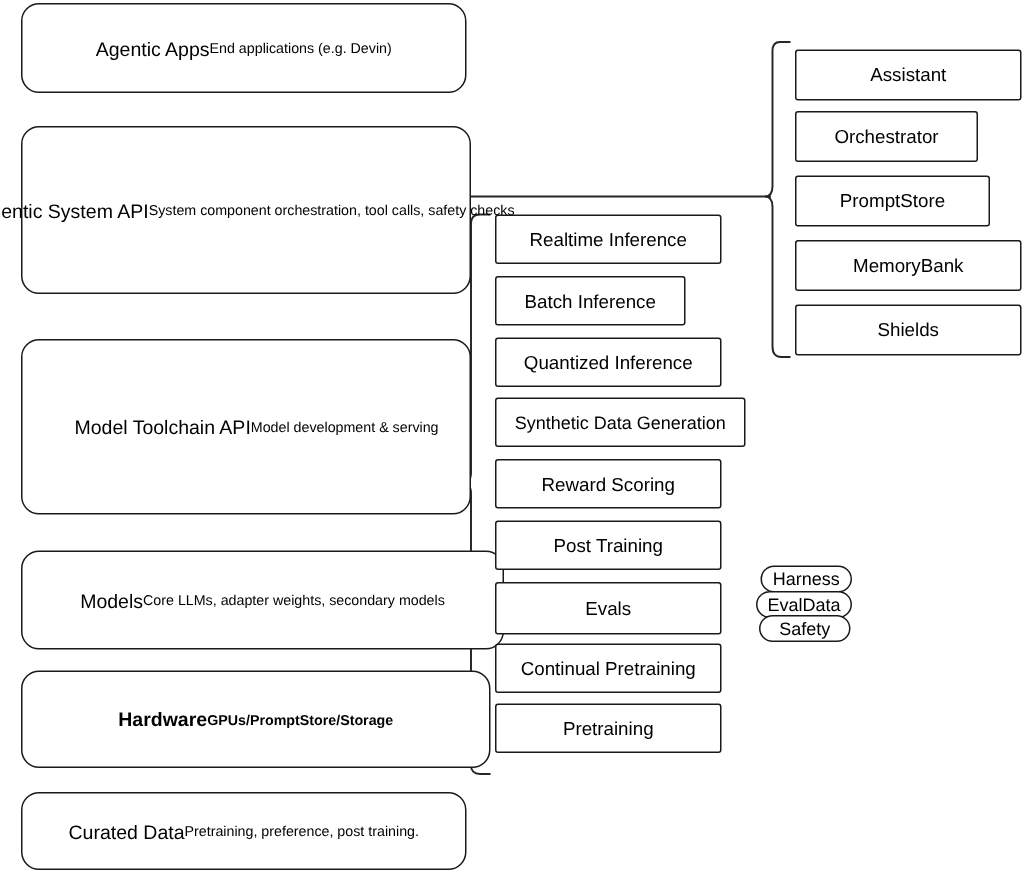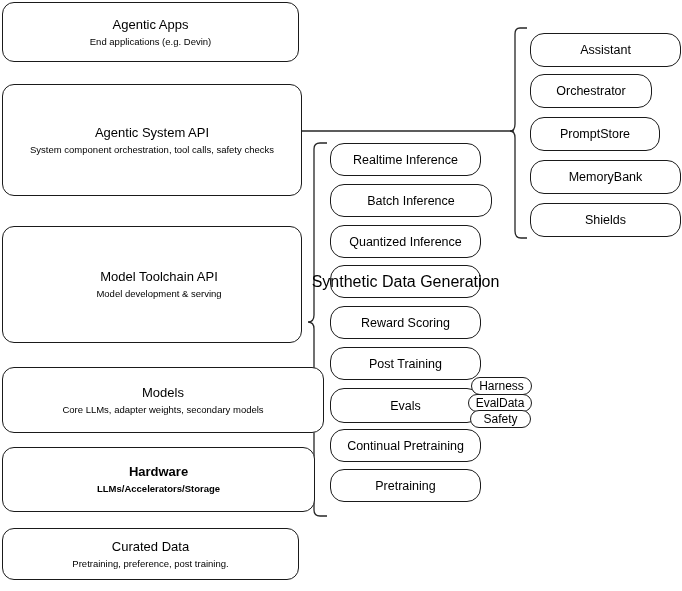--- a/index.html
+++ b/index.html
@@ -21,25 +21,26 @@
   }
 
   
   .layer-card {
     position: absolute;
     box-sizing: border-box;
     background: #ffffff;
     border: 1.2px solid #1a1a1a;
     border-radius: 12px;
     display: flex;
-    flex-direction: column;
+    flex-direction: row;
     align-items: center;
     justify-content: center;
     text-align: center;
     padding: 4px 10px;
+    margin-left: 12px;
   }
   .layer-title {
     font-size: 13px;
     line-height: 17px;
     color: #000000;
     white-space: nowrap;
   }
   .layer-sub {
     font-size: 9.5px;
     line-height: 14px;
@@ -48,21 +49,21 @@
     white-space: nowrap;
     text-align: center;
   }
 
   
   .chip {
     position: absolute;
     box-sizing: border-box;
     background: #ffffff;
     border: 1.4px solid #1a1a1a;
-    border-radius: 14px;
+    border-radius: 2px;
     display: flex;
     align-items: center;
     justify-content: center;
     text-align: center;
     font-size: 12.5px;
     line-height: 16px;
     color: #000000;
     white-space: nowrap;
   }
 
@@ -74,20 +75,21 @@
     border: 1.5px solid #1a1a1a;
     border-radius: 999px;
     display: flex;
     align-items: center;
     justify-content: center;
     text-align: center;
     font-size: 12px;
     line-height: 14px;
     color: #000000;
     white-space: nowrap;
+    margin-left: 36px;
   }
 
   
   #connectors {
     position: absolute;
     left: 0;
     top: 0;
     width: 682px;
     height: 591px;
     pointer-events: none;
@@ -127,35 +129,35 @@
     <div class="layer-sub">Model development &amp; serving</div>
   </div>
 
   <div class="layer-card" style="left:2px; top:367px; width:322px; height:66px;">
     <div class="layer-title">Models</div>
     <div class="layer-sub">Core LLMs, adapter weights, secondary models</div>
   </div>
 
   <div class="layer-card" style="left:2px; top:447px; width:313px; height:65px;font-weight:bold;">
     <div class="layer-title">Hardware</div>
-    <div class="layer-sub">LLMs/Accelerators/Storage</div>
+    <div class="layer-sub">GPUs/PromptStore/Storage</div>
   </div>
 
   <div class="layer-card" style="left:2px; top:528px; width:297px; height:52px;">
     <div class="layer-title">Curated Data</div>
     <div class="layer-sub">Pretraining, preference, post training.</div>
   </div>
 
   <div class="chip" style="left:330px; top:143px; width:151px; height:33px;">Realtime Inference</div>
 
-  <div class="chip" style="left:330px; top:184px; width:162px; height:33px;">Batch Inference</div>
+  <div class="chip" style="left:330px; top:184px; width:127px; height:33px;">Batch Inference</div>
 
   <div class="chip" style="left:330px; top:225px; width:151px; height:33px;">Quantized Inference</div>
 
-  <div class="chip" style="left:330px; top:265px; width:151px; height:33px; font-size:16px;">Synthetic Data Generation</div>
+  <div class="chip" style="left:330px; top:265px; width:167px; height:33px; font-size:12px;">Synthetic Data Generation</div>
 
   <div class="chip" style="left:330px; top:306px; width:151px; height:33px;">Reward Scoring</div>
 
   <div class="chip" style="left:330px; top:347px; width:151px; height:33px;">Post Training</div>
 
   <div class="chip" style="left:330px; top:388px; width:151px; height:35px;">Evals</div>
 
   <div class="chip" style="left:330px; top:429px; width:151px; height:33px;">Continual Pretraining</div>
 
   <div class="chip" style="left:330px; top:469px; width:151px; height:33px;">Pretraining</div>

